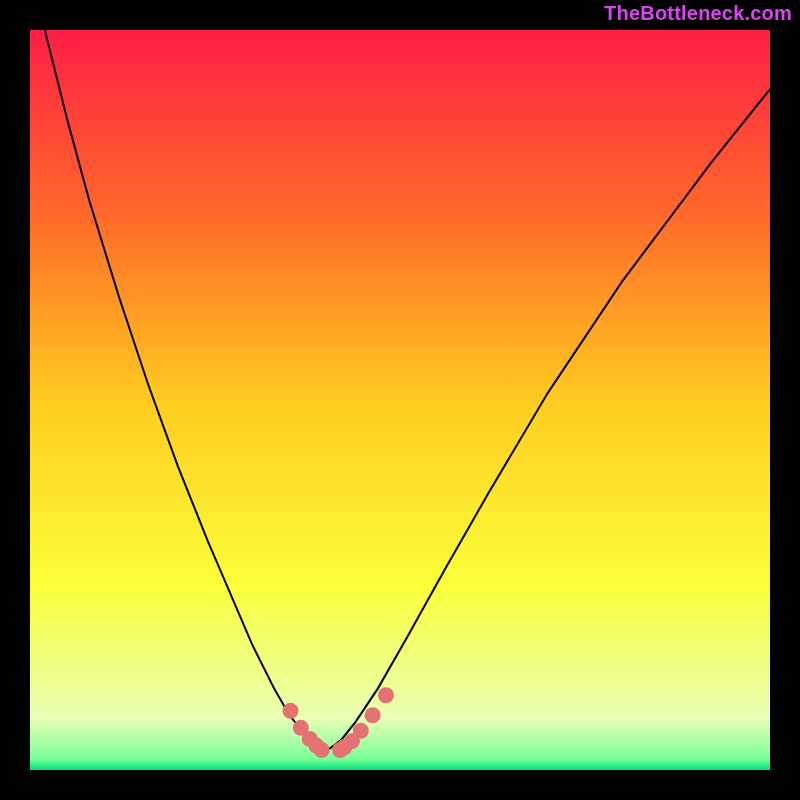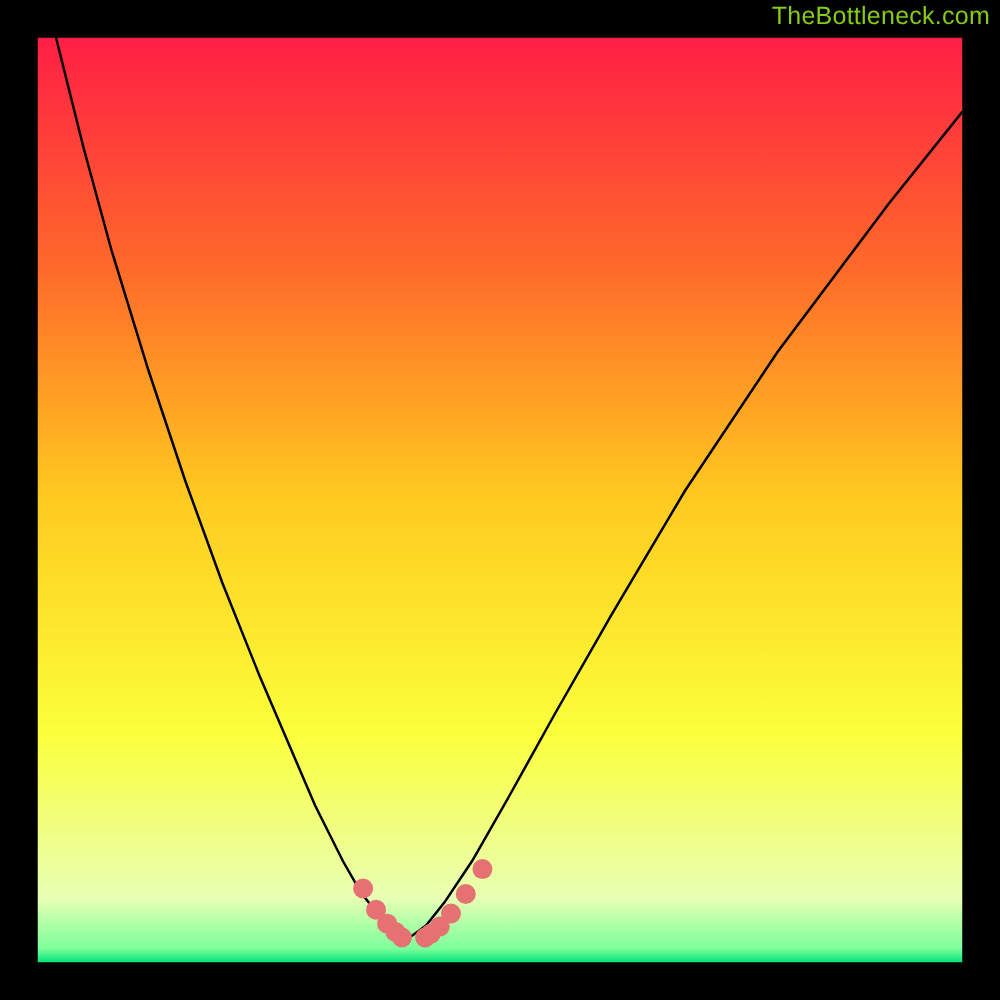--- a/index.html
+++ b/index.html
@@ -14,23 +14,23 @@
   .frame {
     width: 800px;
     height: 800px;
     position: relative;
     background: #000;
   }
   .watermark {
     position: absolute;
     top: 2px;
     right: 8px;
-    color: #84cc16;
+    color: #d946ef;
     font-size: 20px;
-    font-weight: 400;
+    font-weight: 700;
     letter-spacing: 0.2px;
     z-index: 10;
   }
   .plot-area {
     position: absolute;
     left: 30px;
     top: 30px;
     width: 740px;
     height: 740px;
   }

